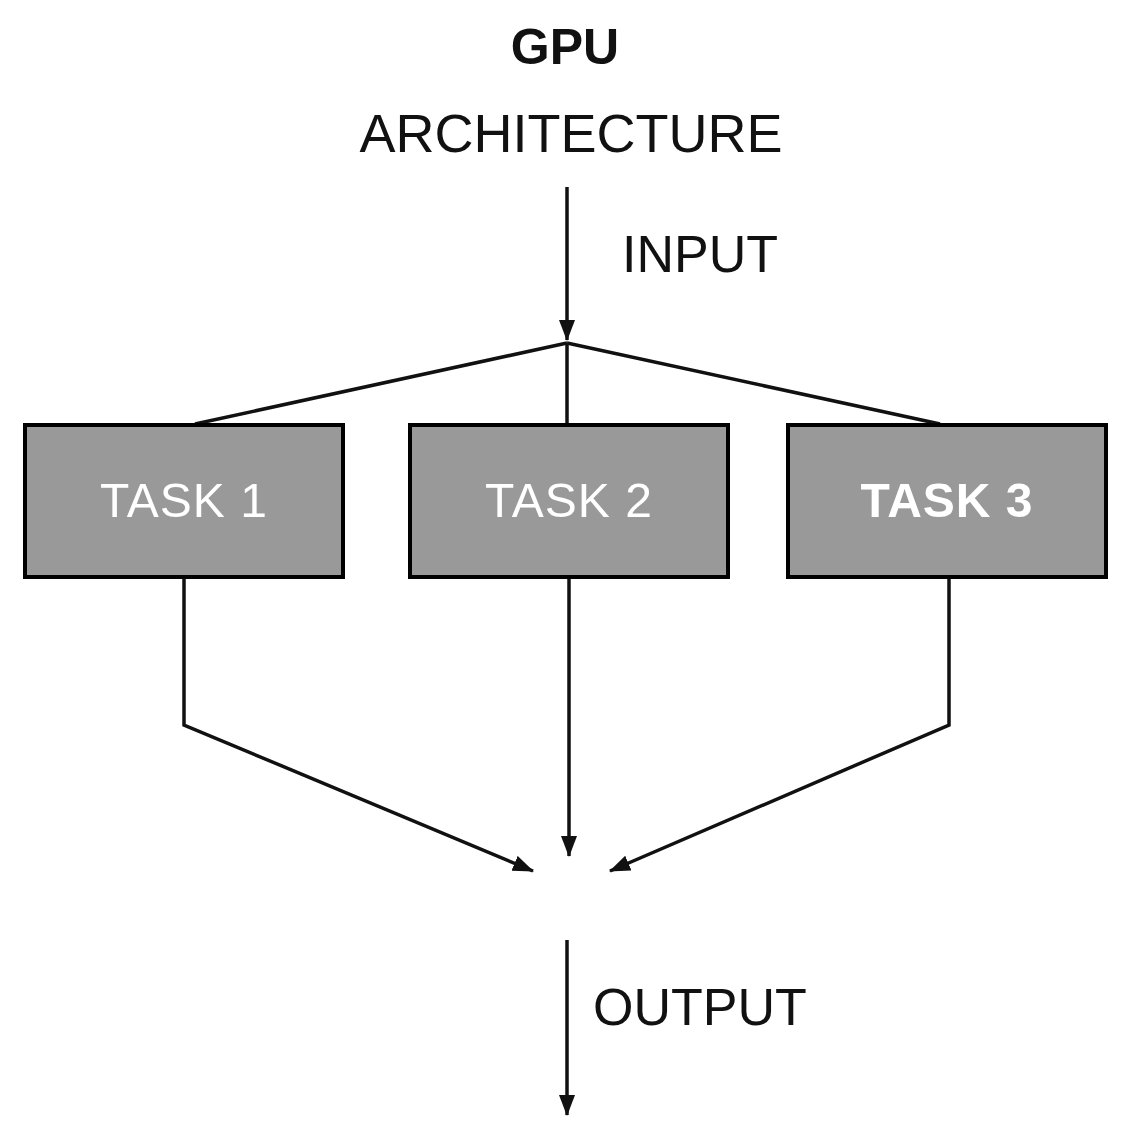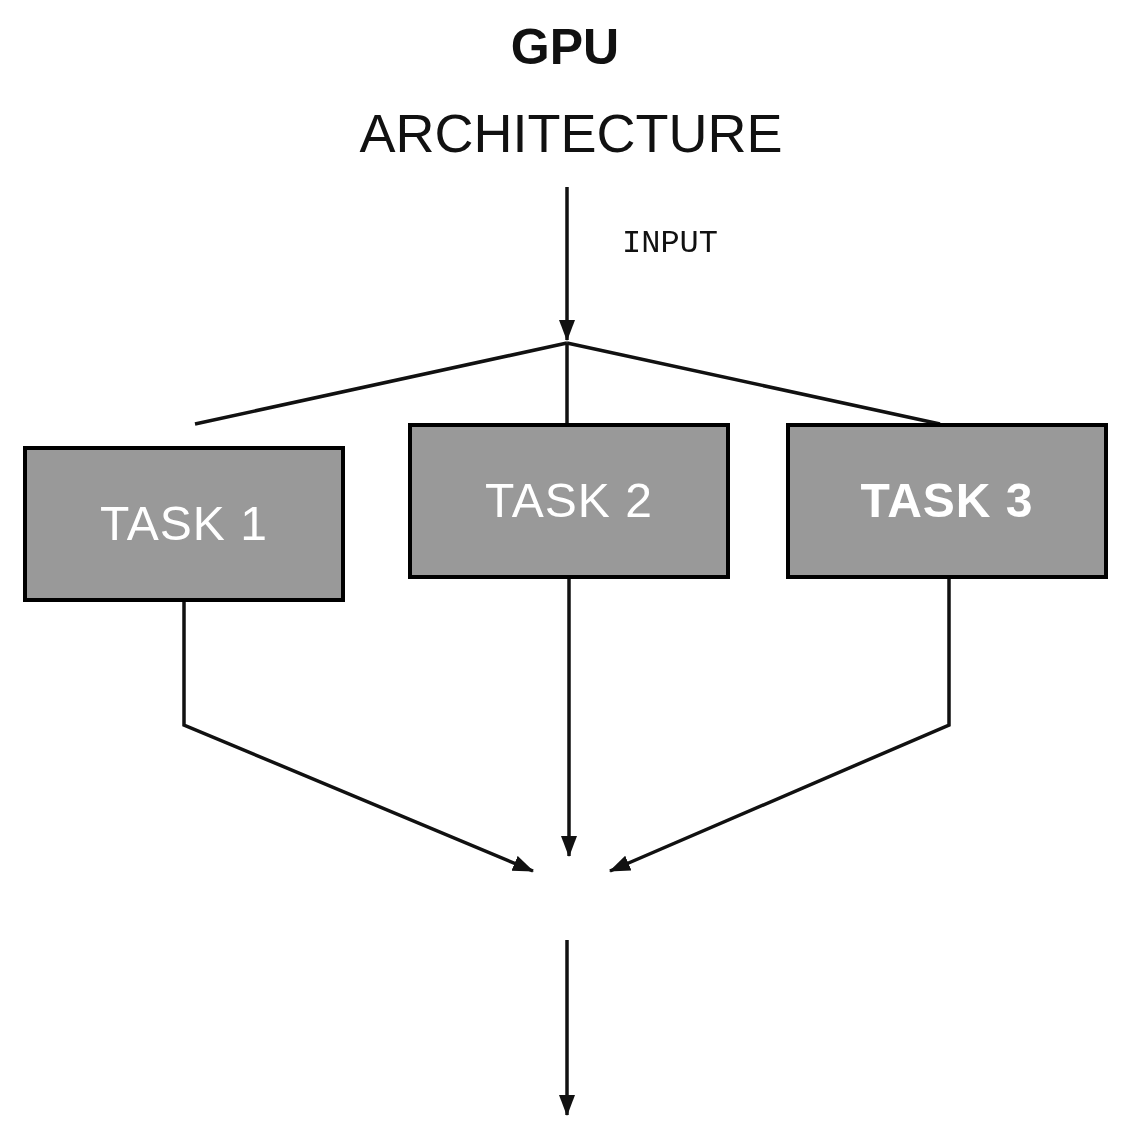--- a/index.html
+++ b/index.html
@@ -43,35 +43,35 @@
     top: 22px; left: 565px;
     transform: translateX(-50%);
     font-size: 50px;
     font-weight: bold;
   }
   .title-line2 {
     top: 106px; left: 571px;
     transform: translateX(-50%);
     font-size: 54px;
   }
-  .flow-label { font-size: 32px; font-family: Liberation Mono, monospace; }
+  .flow-label { font-size: 52px; }
   .input-label  { top: 228px; left: 622px; }
   .output-label { top: 981px; left: 593px; }
   .task-box {
     position: absolute;
     top: 423px;
     width: 322px;
     height: 156px;
     background: var(--box-fill);
     border: 4px solid var(--box-border);
     display: flex;
     align-items: center;
     justify-content: center;
   }
-  .task-box.t1 { left: 23px; margin-top: 23px; }
+  .task-box.t1 { left: 23px; }
   .task-box.t2 { left: 408px; text-align: center; }
   .task-box.t3 { left: 786px; font-weight: bold; }
   .task-label {
     color: var(--box-text);
     font-size: 48px;
     letter-spacing: 1px;
     line-height: 1;
   }
 </style>
 </head>
@@ -107,14 +107,15 @@
   <div class="task-box t1">
     <span class="task-label">TASK 1</span>
   </div>
   <div class="task-box t2">
     <span class="task-label">TASK 2</span>
   </div>
   <div class="task-box t3">
     <span class="task-label">TASK 3</span>
   </div>
 
+  <div class="label flow-label output-label">OUTPUT</div>
 
 </div>
 
 </body></html>

